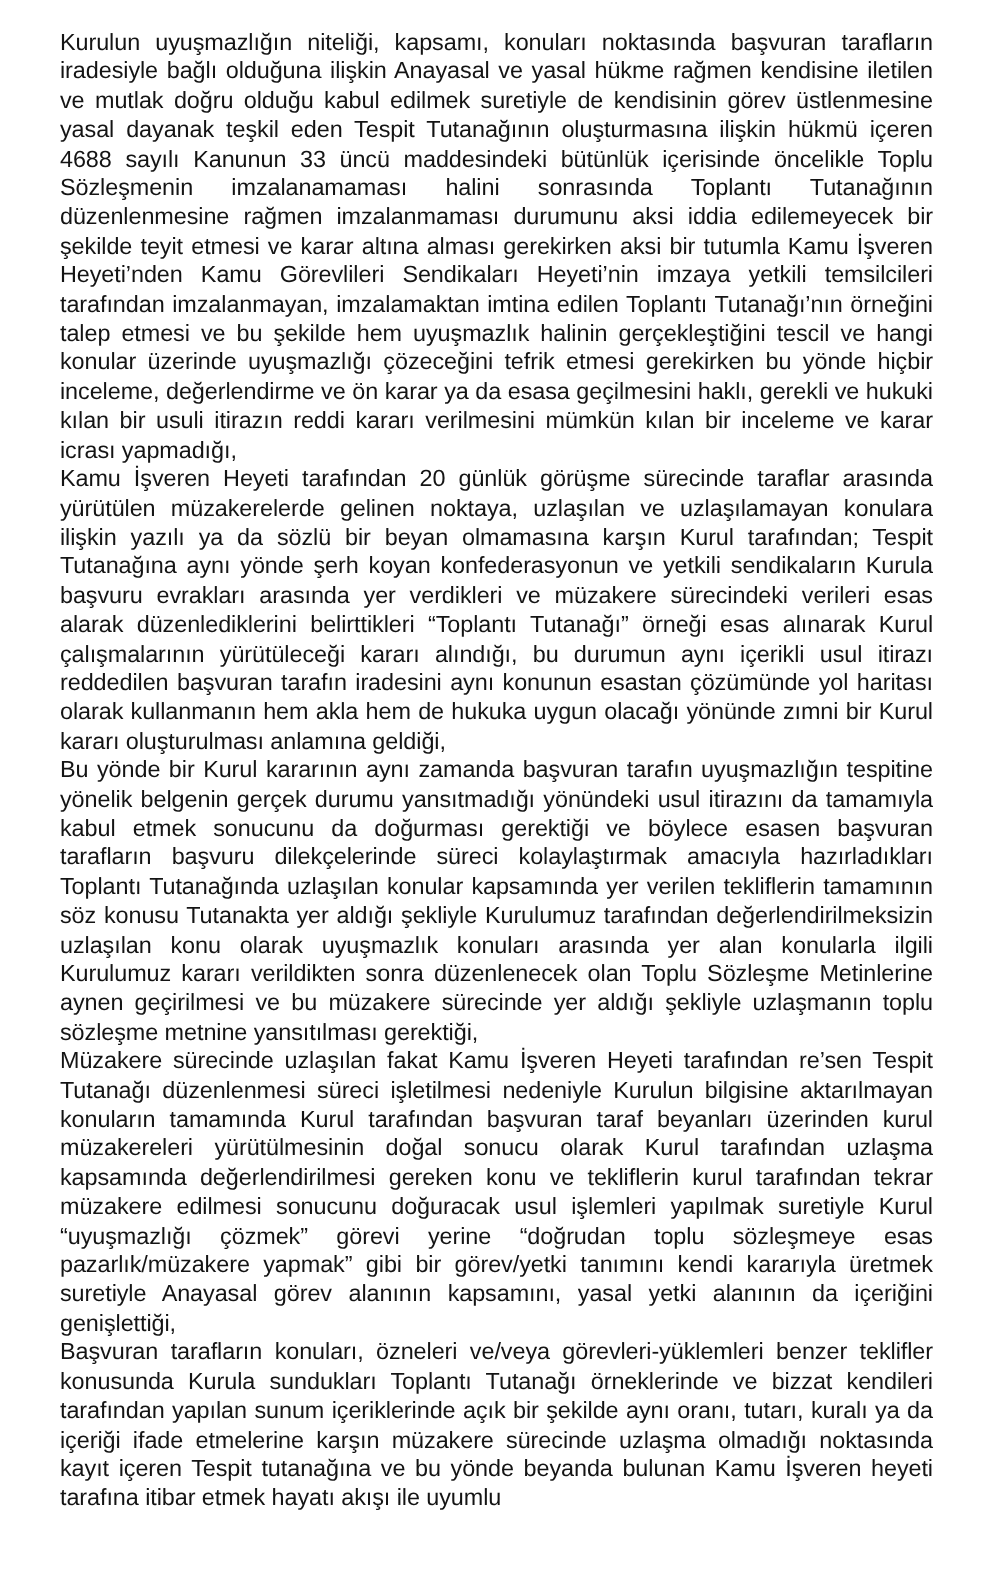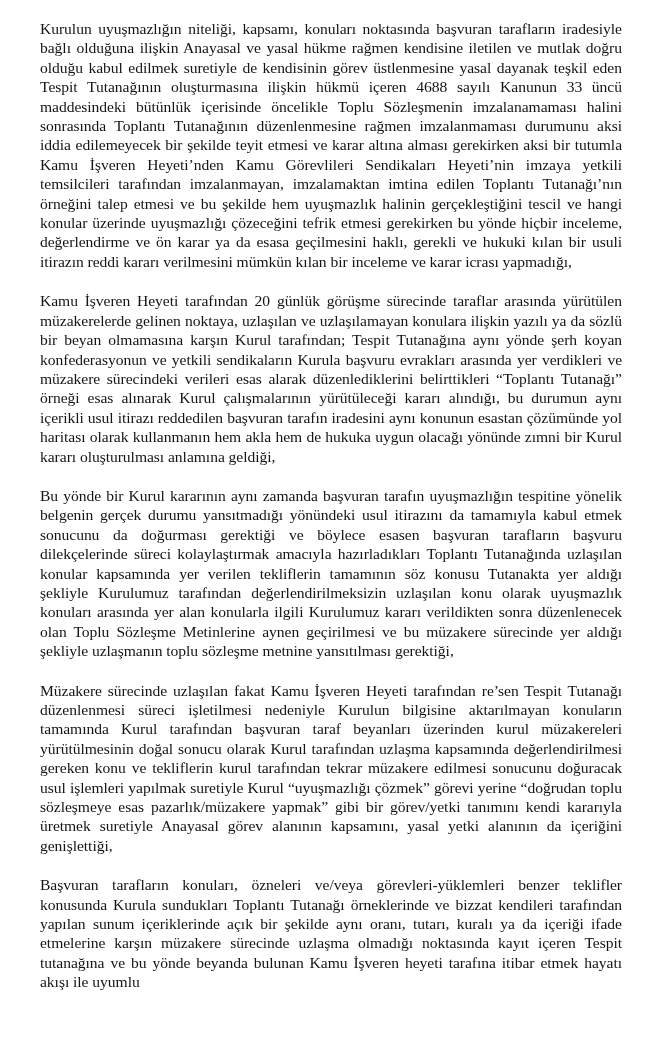--- a/index.html
+++ b/index.html
@@ -12,32 +12,31 @@
       height: 1061px;
       overflow: hidden;
       position: relative;
     }
     .page {
       position: absolute;
       left: 40px;
       top: 19px;
       width: 582px;
       color: #141414;
-      font-family: Liberation Serif, serif;
+      font-family: Liberation Sans, sans-serif;
       font-size: 15.6px;
       line-height: 19.4px;
     }
     .para {
       margin: 0;
       text-align: justify;
       text-justify: inter-word;
       letter-spacing: -0.05px;
     }
     .para + .para {
-      margin-top: 20px;
     }
   </style>
 </head>
 <body>
 
 <div class="page">
   <p class="para">Kurulun uyuşmazlığın niteliği, kapsamı, konuları noktasında başvuran tarafların iradesiyle bağlı olduğuna ilişkin Anayasal ve yasal hükme rağmen kendisine iletilen ve mutlak doğru olduğu kabul edilmek suretiyle de kendisinin görev üstlenmesine yasal dayanak teşkil eden Tespit Tutanağının oluşturmasına ilişkin hükmü içeren 4688 sayılı Kanunun 33 üncü maddesindeki bütünlük içerisinde öncelikle Toplu Sözleşmenin imzalanamaması halini sonrasında Toplantı Tutanağının düzenlenmesine rağmen imzalanmaması durumunu  aksi iddia edilemeyecek bir şekilde teyit etmesi ve karar altına alması gerekirken aksi bir tutumla Kamu İşveren Heyeti’nden Kamu Görevlileri Sendikaları Heyeti’nin imzaya yetkili temsilcileri tarafından imzalanmayan, imzalamaktan imtina edilen Toplantı Tutanağı’nın örneğini talep etmesi ve bu şekilde hem uyuşmazlık halinin gerçekleştiğini tescil ve hangi konular üzerinde uyuşmazlığı çözeceğini tefrik etmesi gerekirken bu yönde hiçbir inceleme, değerlendirme ve ön karar  ya da esasa geçilmesini haklı, gerekli ve hukuki kılan bir usuli itirazın reddi  kararı verilmesini mümkün kılan bir inceleme ve karar icrası yapmadığı,</p>
   <p class="para">Kamu İşveren Heyeti tarafından 20 günlük görüşme sürecinde taraflar arasında yürütülen müzakerelerde gelinen noktaya, uzlaşılan ve uzlaşılamayan konulara ilişkin yazılı ya da sözlü bir beyan olmamasına karşın Kurul tarafından; Tespit Tutanağına aynı yönde şerh koyan konfederasyonun ve yetkili sendikaların Kurula başvuru evrakları arasında yer verdikleri ve müzakere sürecindeki verileri esas alarak düzenlediklerini belirttikleri “Toplantı Tutanağı” örneği esas alınarak Kurul çalışmalarının yürütüleceği kararı alındığı, bu durumun aynı içerikli usul itirazı reddedilen başvuran tarafın iradesini aynı konunun esastan çözümünde yol haritası olarak kullanmanın hem akla hem de hukuka uygun olacağı yönünde zımni bir Kurul kararı oluşturulması anlamına geldiği,</p>
   <p class="para">Bu yönde bir Kurul kararının aynı zamanda başvuran tarafın uyuşmazlığın tespitine yönelik belgenin gerçek durumu yansıtmadığı yönündeki usul itirazını da tamamıyla kabul etmek sonucunu da doğurması gerektiği ve böylece esasen başvuran tarafların başvuru dilekçelerinde süreci kolaylaştırmak amacıyla hazırladıkları Toplantı Tutanağında uzlaşılan konular kapsamında yer verilen tekliflerin tamamının söz konusu Tutanakta yer aldığı şekliyle Kurulumuz tarafından değerlendirilmeksizin uzlaşılan konu olarak uyuşmazlık konuları arasında yer alan konularla ilgili Kurulumuz kararı verildikten sonra düzenlenecek olan Toplu Sözleşme Metinlerine aynen geçirilmesi ve bu müzakere sürecinde yer aldığı şekliyle uzlaşmanın toplu sözleşme metnine yansıtılması gerektiği,</p>
   <p class="para">Müzakere sürecinde uzlaşılan fakat Kamu İşveren Heyeti tarafından re’sen Tespit Tutanağı düzenlenmesi süreci işletilmesi nedeniyle Kurulun bilgisine aktarılmayan konuların tamamında Kurul tarafından başvuran taraf beyanları üzerinden kurul müzakereleri yürütülmesinin doğal sonucu olarak Kurul tarafından uzlaşma kapsamında değerlendirilmesi gereken konu ve tekliflerin kurul tarafından tekrar müzakere edilmesi sonucunu doğuracak usul işlemleri yapılmak suretiyle  Kurul “uyuşmazlığı çözmek” görevi yerine “doğrudan toplu sözleşmeye esas pazarlık/müzakere yapmak” gibi bir görev/yetki tanımını kendi kararıyla üretmek suretiyle Anayasal görev alanının kapsamını, yasal yetki alanının da içeriğini genişlettiği,</p>

